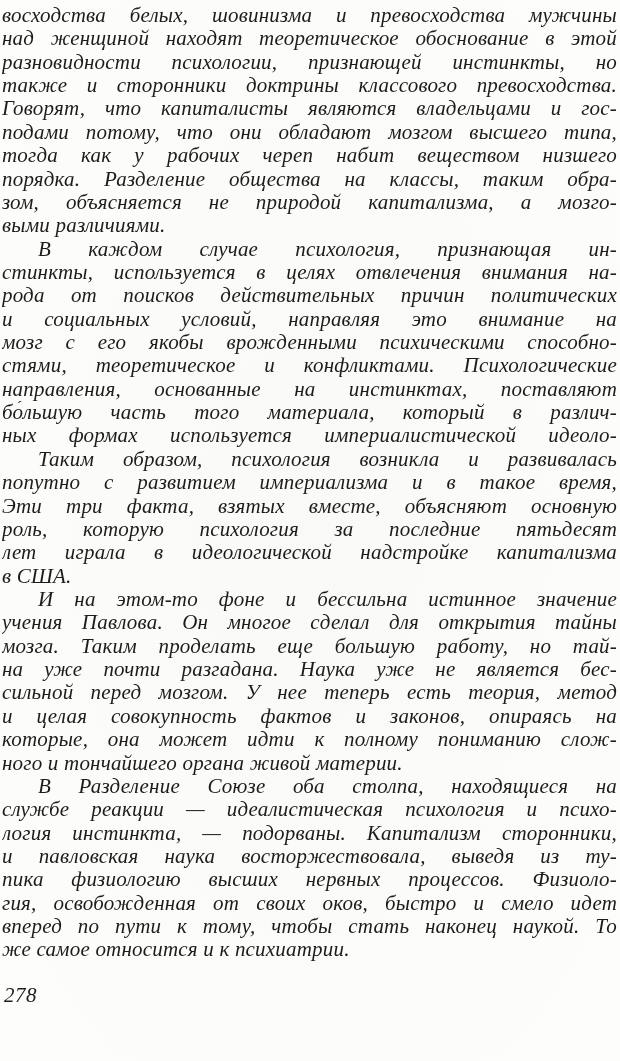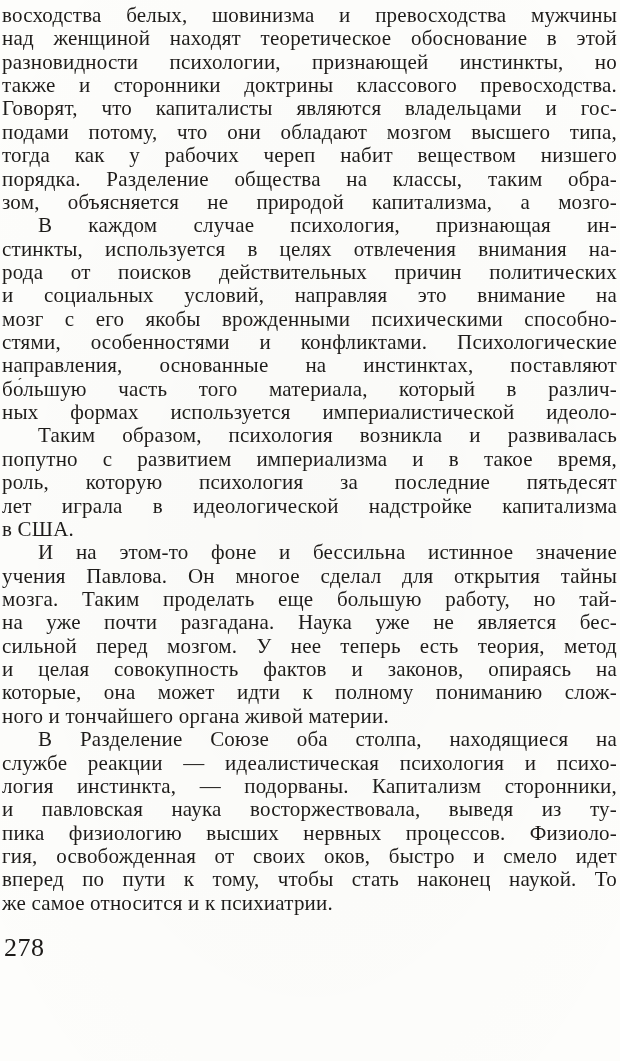--- a/index.html
+++ b/index.html
@@ -15,20 +15,21 @@
     font-family: "Liberation Serif", "DejaVu Serif", serif;
   }
   .page {
     width: 620px;
     height: 1061px;
     box-sizing: border-box;
     padding: 4px 3px 0 2px;
     background:
       radial-gradient(ellipse at 50% 50%, rgba(0,0,0,0.015), rgba(0,0,0,0.0)),
       #fdfdfb;
+    font-style: italic;
   }
   .text-block {
     width: 615px;
   }
   .paragraph {
     margin: 0;
     padding: 0;
   }
   .line {
     font-size: 21px;
@@ -44,56 +45,58 @@
   .line.indent {
     text-indent: 36px;
   }
   .line.last {
     text-align-last: left;
     -moz-text-align-last: left;
   }
   .page-number {
     margin-top: 21px;
     padding-left: 2px;
-    font-size: 26px;
+    font-size: 21px;
     line-height: 24px;
     letter-spacing: 0.5px;
     text-align: left;
   }
 </style>
 </head>
 <body>
 
 <div class="page">
   <div class="text-block">
       <div class="paragraph">
         <div class="line">восходства белых, шовинизма и превосходства мужчины</div>
         <div class="line">над женщиной находят теоретическое обоснование в этой</div>
         <div class="line">разновидности психологии, признающей инстинкты, но</div>
         <div class="line">также и сторонники доктрины классового превосходства.</div>
         <div class="line">Говорят, что капиталисты являются владельцами и гос-</div>
         <div class="line">подами потому, что они обладают мозгом высшего типа,</div>
         <div class="line">тогда как у рабочих череп набит веществом низшего</div>
         <div class="line">порядка. Разделение общества на классы, таким обра-</div>
         <div class="line">зом, объясняется не природой капитализма, а мозго-</div>
+        <div class="line last">выми различиями.</div>
       </div>
       <div class="paragraph">
         <div class="line indent">В каждом случае психология, признающая ин-</div>
         <div class="line">стинкты, используется в целях отвлечения внимания на-</div>
         <div class="line">рода от поисков действительных причин политических</div>
         <div class="line">и социальных условий, направляя это внимание на</div>
         <div class="line">мозг с его якобы врожденными психическими способно-</div>
-        <div class="line">стями, особенностями и конфликтами. Психологические</div>
+        <div class="line">стями, теоретическое и конфликтами. Психологические</div>
         <div class="line">направления, основанные на инстинктах, поставляют</div>
         <div class="line">бо́льшую часть того материала, который в различ-</div>
         <div class="line">ных формах используется империалистической идеоло-</div>
       </div>
       <div class="paragraph">
         <div class="line indent">Таким образом, психология возникла и развивалась</div>
         <div class="line">попутно с развитием империализма и в такое время,</div>
+        <div class="line">Эти три факта, взятых вместе, объясняют основную</div>
         <div class="line">роль, которую психология за последние пятьдесят</div>
         <div class="line">лет играла в идеологической надстройке капитализма</div>
         <div class="line last">в США.</div>
       </div>
       <div class="paragraph">
         <div class="line indent">И на этом-то фоне и бессильна истинное значение</div>
         <div class="line">учения Павлова. Он многое сделал для открытия тайны</div>
         <div class="line">мозга. Таким проделать еще большую работу, но тай-</div>
         <div class="line">на уже почти разгадана. Наука уже не является бес-</div>
         <div class="line">сильной перед мозгом. У нее теперь есть теория, метод</div>

